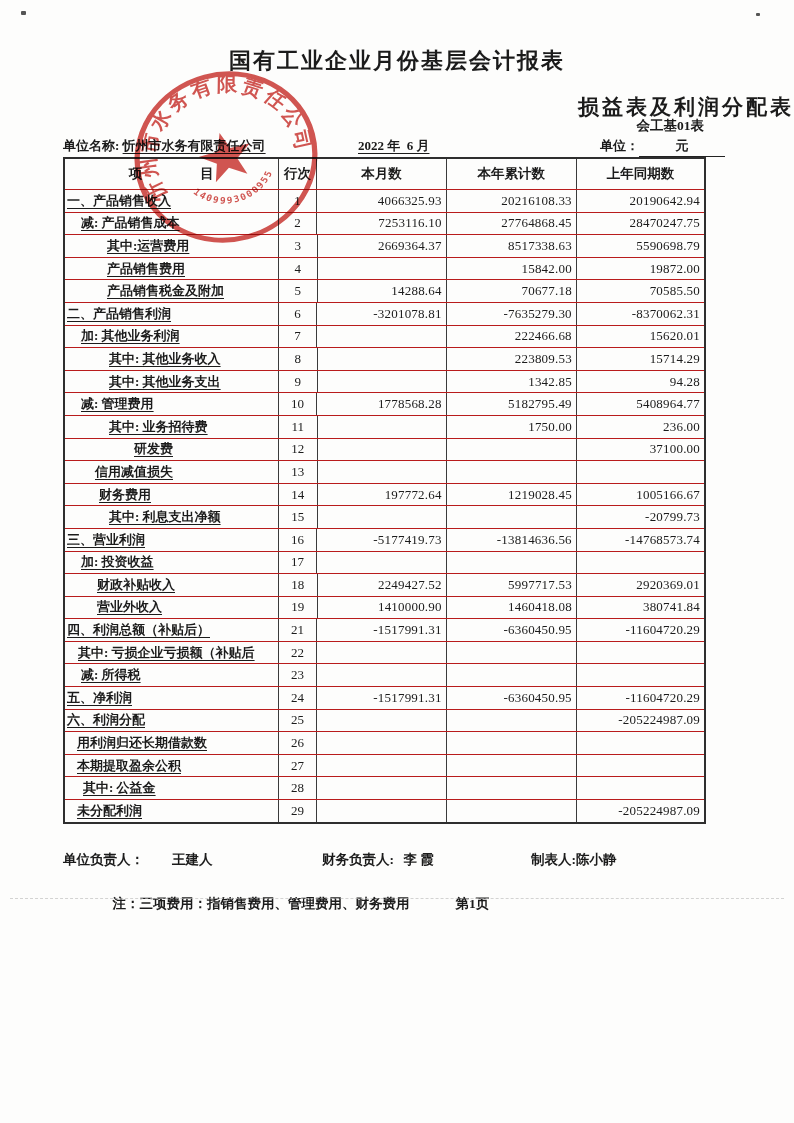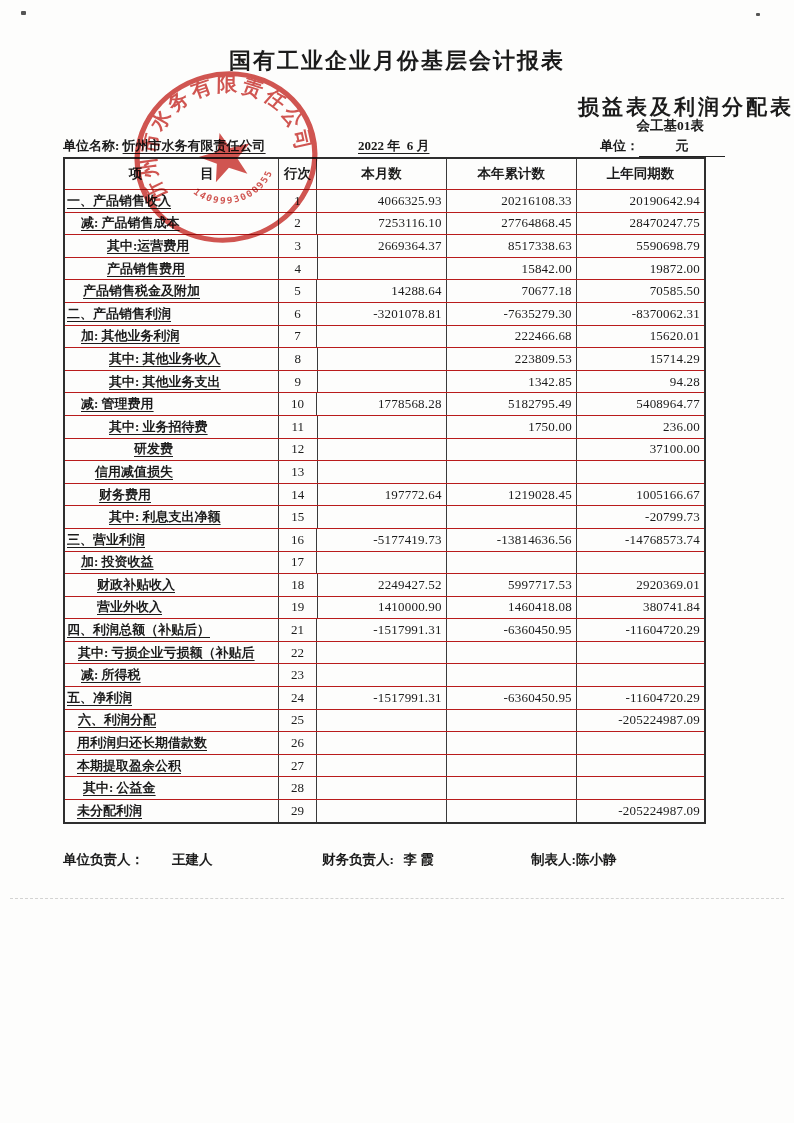--- a/index.html
+++ b/index.html
@@ -124,21 +124,21 @@
         <div class="trow">
           <div class="cell c-item" style="padding-left: 42px;">
             <span class="lbl">产品销售费用</span>
           </div>
           <div class="cell c-line">4</div>
           <div class="cell c-m num"></div>
           <div class="cell c-a num">15842.00</div>
           <div class="cell c-p num">19872.00</div>
         </div>
         <div class="trow">
-          <div class="cell c-item" style="padding-left: 18px; font-family: Liberation Mono, monospace;">
+          <div class="cell c-item" style="padding-left: 42px; font-family: Liberation Mono, monospace;">
             <span class="lbl">产品销售税金及附加</span>
           </div>
           <div class="cell c-line">5</div>
           <div class="cell c-m num">14288.64</div>
           <div class="cell c-a num">70677.18</div>
           <div class="cell c-p num">70585.50</div>
         </div>
         <div class="trow">
           <div class="cell c-item" style="padding-left: 2px;">
             <span class="lbl">二、产品销售利润</span>
@@ -295,21 +295,21 @@
         <div class="trow">
           <div class="cell c-item" style="padding-left: 2px;">
             <span class="lbl">五、净利润</span>
           </div>
           <div class="cell c-line">24</div>
           <div class="cell c-m num">-1517991.31</div>
           <div class="cell c-a num">-6360450.95</div>
           <div class="cell c-p num">-11604720.29</div>
         </div>
         <div class="trow">
-          <div class="cell c-item" style="padding-left: 13px;">
+          <div class="cell c-item" style="padding-left: 2px;">
             <span class="lbl">六、利润分配</span>
           </div>
           <div class="cell c-line">25</div>
           <div class="cell c-m num"></div>
           <div class="cell c-a num"></div>
           <div class="cell c-p num">-205224987.09</div>
         </div>
         <div class="trow">
           <div class="cell c-item" style="padding-left: 12px;">
             <span class="lbl">用利润归还长期借款数</span>
@@ -348,20 +348,23 @@
         </div>
       </div>
   </div>
 
   <div class="footer-line">
     <span class="fseg f1"><span>单位负责人：</span><span class="val">王建人</span></span>
     <span class="fseg f2"><span>财务负责人: </span><span class="val">李 霞</span></span>
     <span class="fseg f3"><span>制表人:</span><span>陈小静</span></span>
   </div>
 
+  <div class="note-line">
+    <span>注：三项费用：指销售费用、管理费用、财务费用</span><span class="note-page">第1页</span>
+  </div>
 
   <div class="scan-dash"></div>
   <div class="speck" style="left:21px;top:11px;width:5px;height:4px;"></div>
   <div class="speck" style="left:756px;top:13px;width:4px;height:3px;"></div>
 
   <div class="stamp">
     <svg width="192" height="178" viewBox="0 0 200 200" preserveAspectRatio="none">
       <defs>
         <path id="arcTop" d="M 30.5,125.3 A 74,74 0 1 1 169.5,125.3" fill="none"></path>
         <path id="arcBot" d="M 55,126 A 52,52 0 0 0 145,126" fill="none"></path>

